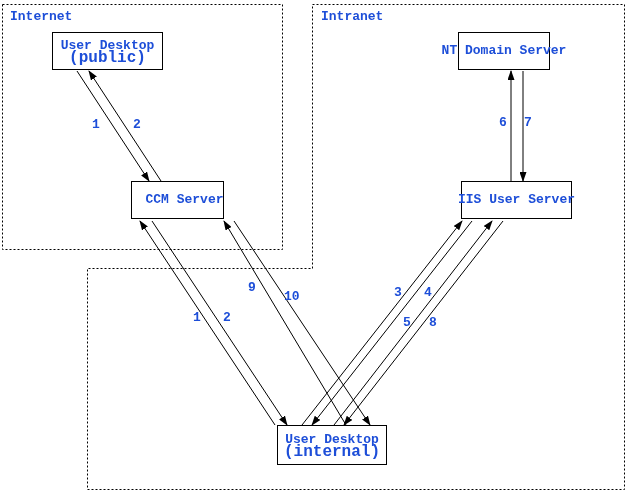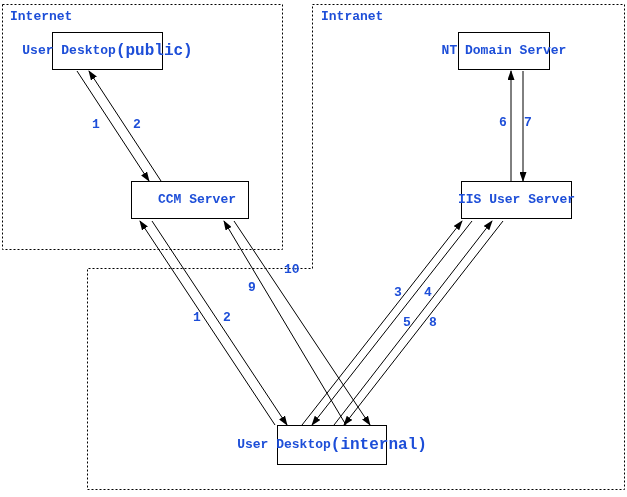--- a/index.html
+++ b/index.html
@@ -19,21 +19,21 @@
     font-size: 13px;
     line-height: 14px;
     white-space: nowrap;
   }
   .node {
     position: absolute;
     box-sizing: border-box;
     border: 1px solid #000000;
     background: #ffffff;
     display: flex;
-    flex-direction: row;
+    flex-direction: column;
     align-items: center;
     justify-content: center;
     text-align: center;
   }
   .node .title { font-size: 13px; line-height: 14px; white-space: nowrap; }
   .node .subtitle { font-size: 16px; line-height: 11px; white-space: nowrap; }
   .step-label {
     position: absolute;
     font-size: 13px;
     line-height: 13px;
@@ -79,41 +79,41 @@
 
   <div class="node" style="left:52px; top:32px; width:111px; height:38px;">
     <div class="title">User Desktop</div>
     <div class="subtitle">(public)</div>
   </div>
 
   <div class="node" style="left:458px; top:32px; width:92px; height:38px;">
     <div class="title">NT Domain Server</div>
   </div>
 
-  <div class="node" style="left:131px; top:181px; width:118px; height:38px;padding-left:14px;">
+  <div class="node" style="left:131px; top:181px; width:93px; height:38px;padding-left:14px;">
     <div class="title">CCM Server</div>
   </div>
 
   <div class="node" style="left:461px; top:181px; width:111px; height:38px;">
     <div class="title">IIS User Server</div>
   </div>
 
   <div class="node" style="left:277px; top:425px; width:110px; height:40px;">
     <div class="title">User Desktop</div>
     <div class="subtitle">(internal)</div>
   </div>
 
   <div class="step-label" style="left:92px;  top:118px;">1</div>
   <div class="step-label" style="left:133px; top:118px;">2</div>
 
   <div class="step-label" style="left:499px; top:116px;">6</div>
   <div class="step-label" style="left:524px; top:116px;">7</div>
 
   <div class="step-label" style="left:248px; top:281px;">9</div>
-  <div class="step-label" style="left:284px; top:263px;">10</div>
+  <div class="step-label" style="left:284px; top:290px;">10</div>
 
   <div class="step-label" style="left:193px; top:311px;">1</div>
   <div class="step-label" style="left:223px; top:311px;">2</div>
 
   <div class="step-label" style="left:394px; top:286px;">3</div>
   <div class="step-label" style="left:424px; top:286px;">4</div>
 
   <div class="step-label" style="left:403px; top:316px;">5</div>
   <div class="step-label" style="left:429px; top:316px;">8</div>
 

